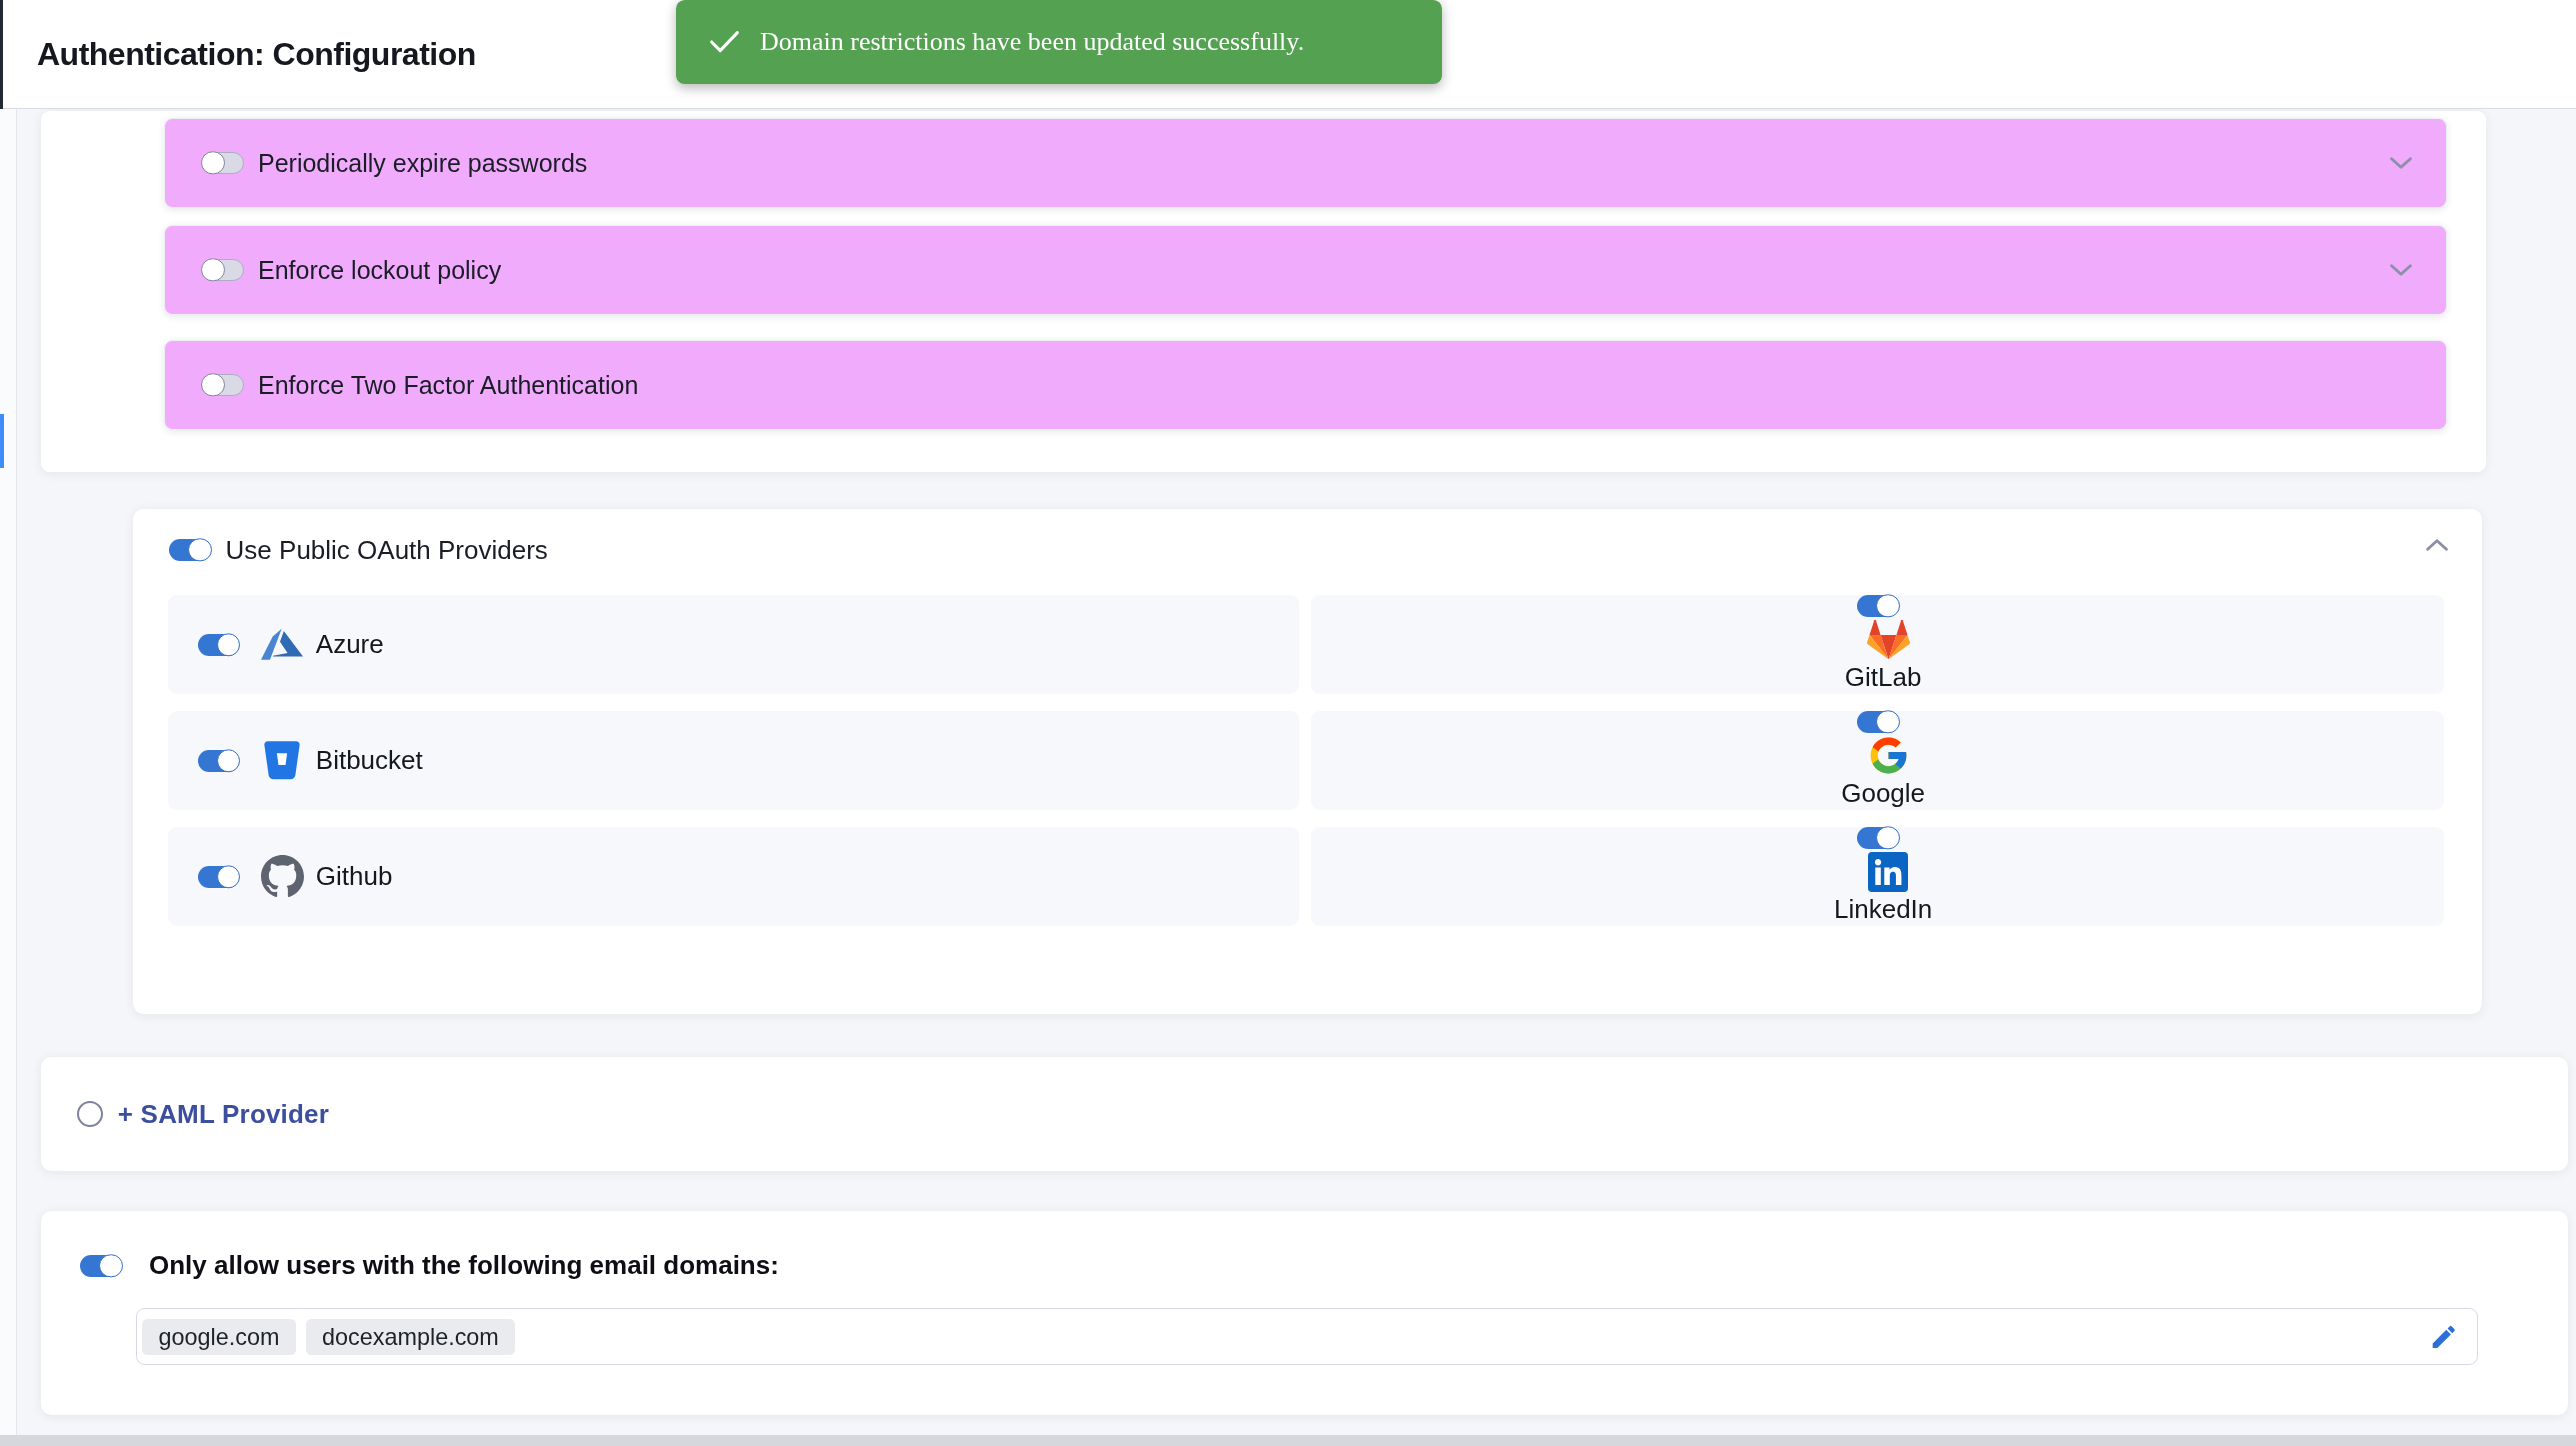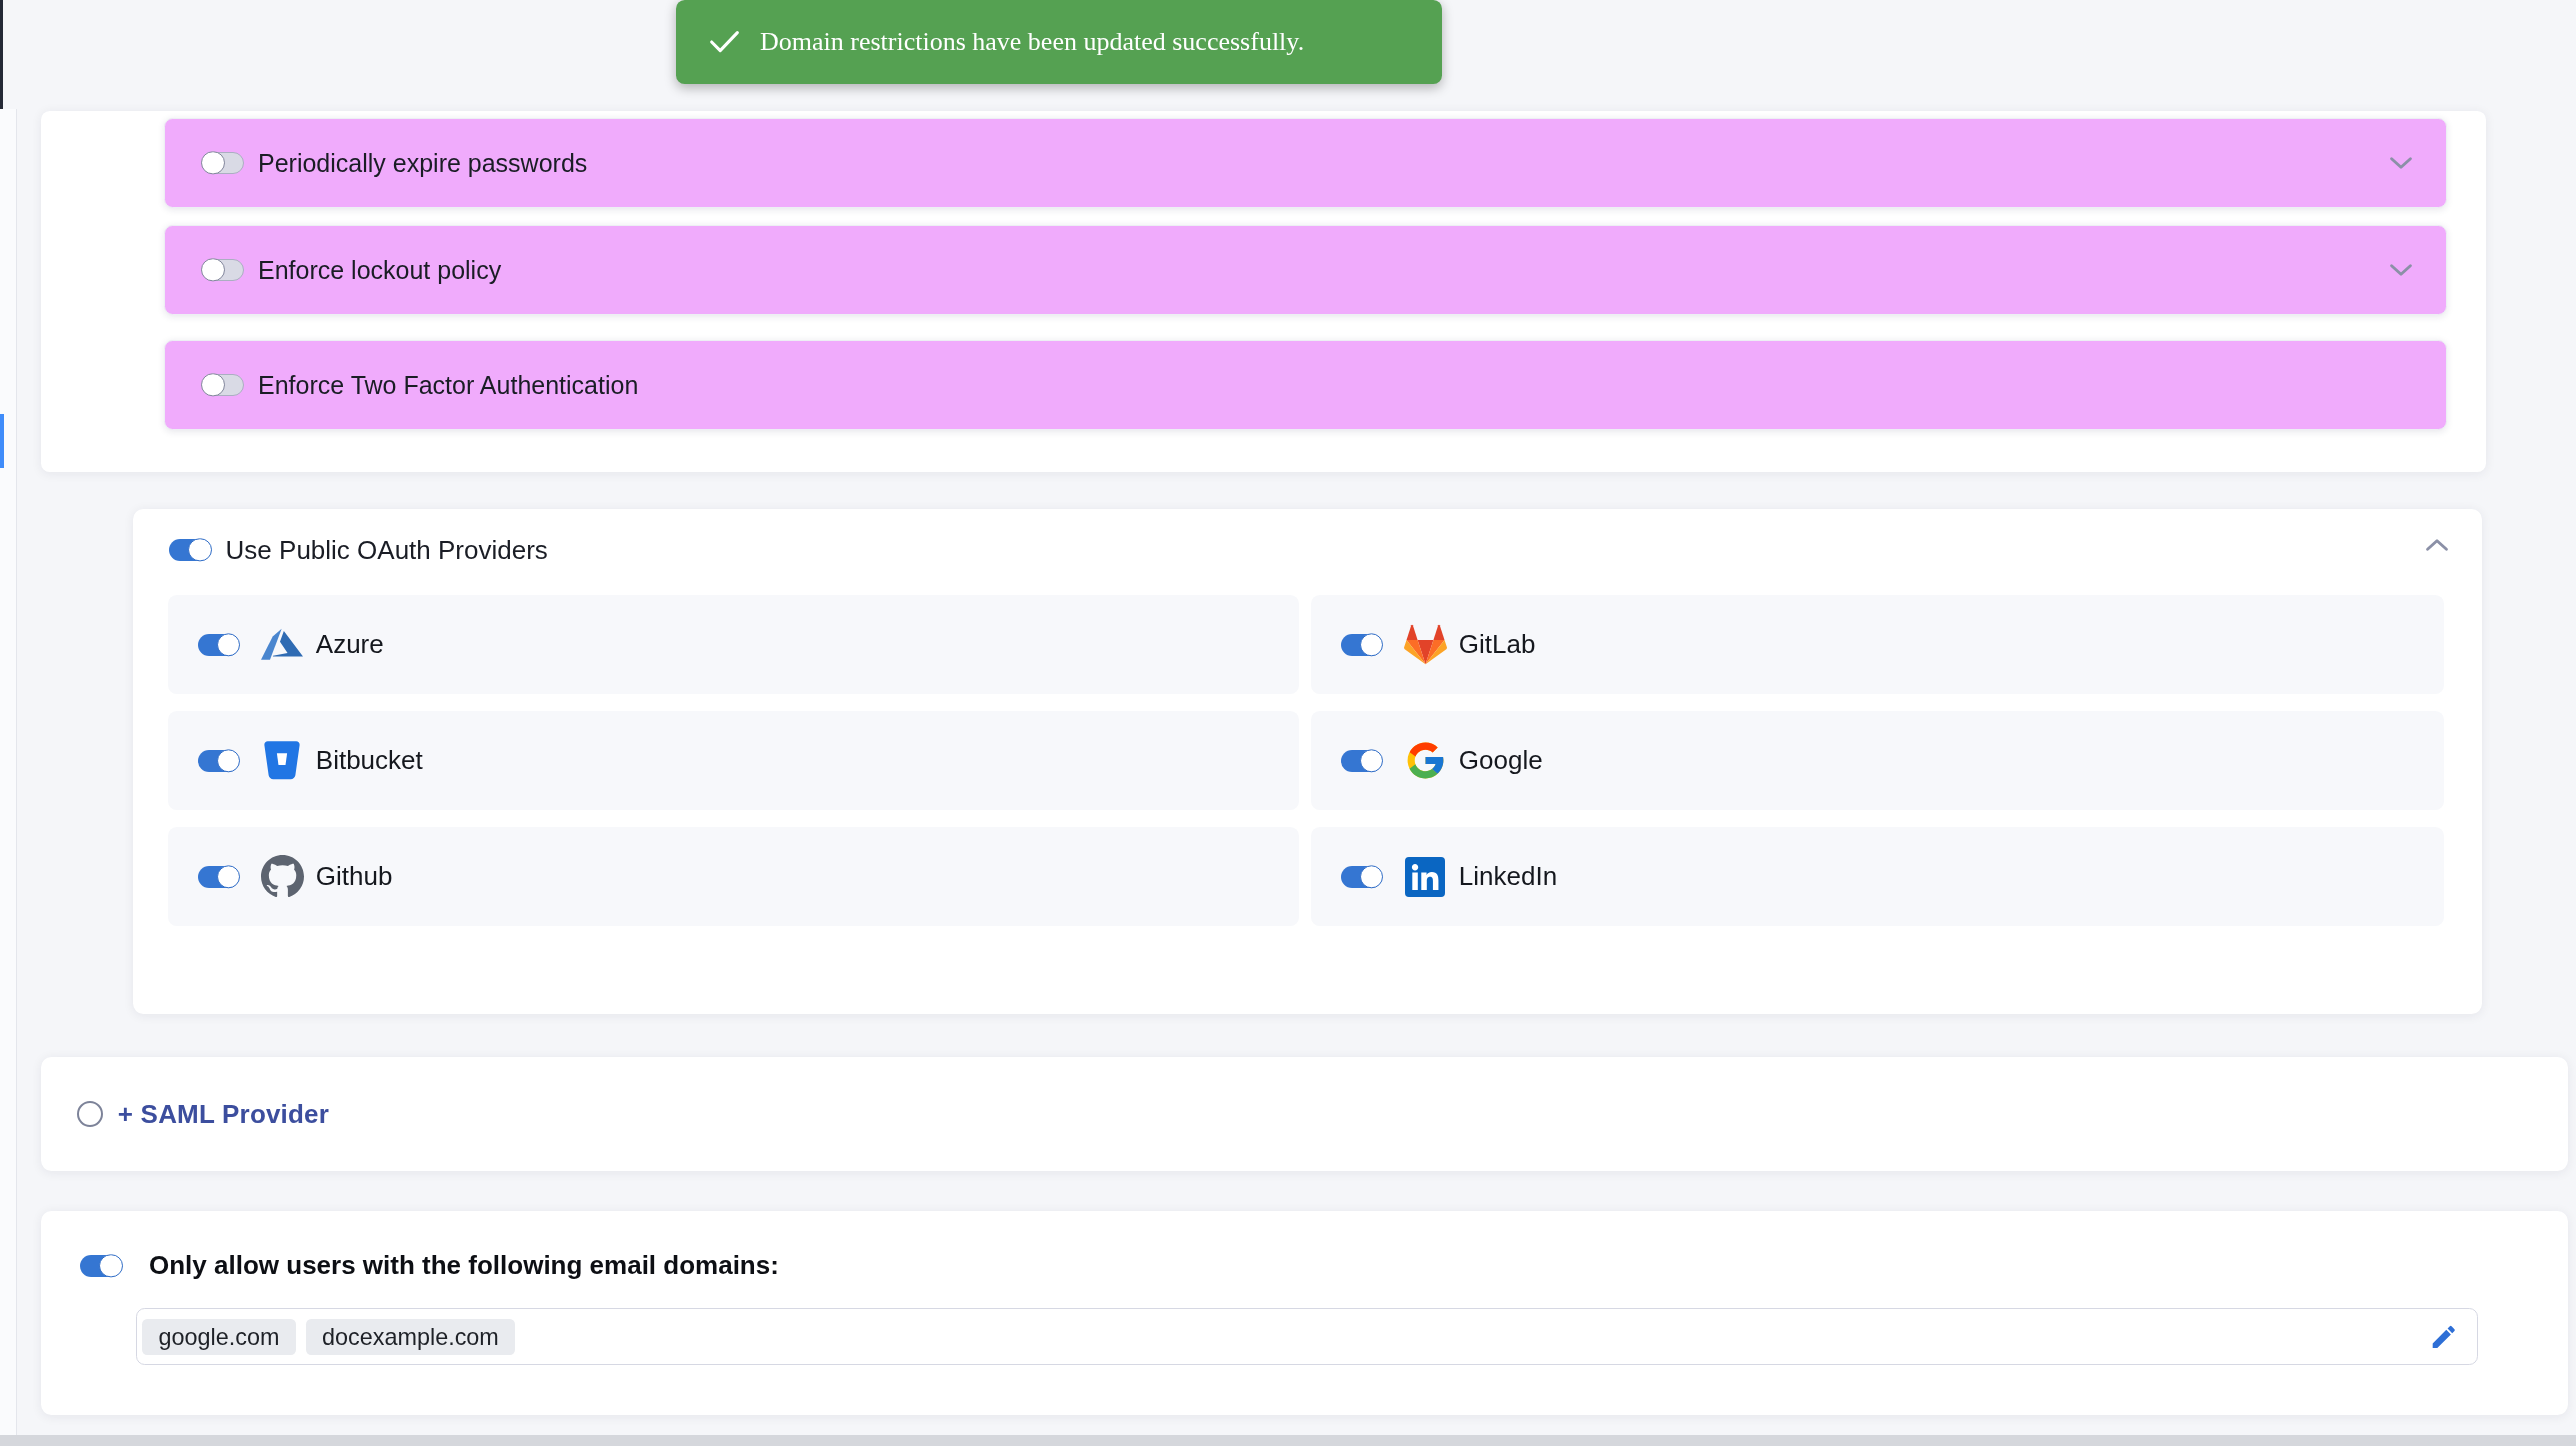--- a/index.html
+++ b/index.html
@@ -48,21 +48,21 @@
   .oauth-header { position:absolute; left:169px; top:531px; height:38px; display:flex; align-items:center; z-index:3; }
   .oauth-header .oauth-label { margin-left:15.6px; font-size:26px; color:#1a1d25; }
   .oauth-collapse { position:absolute; right:127px; top:538px; display:flex; z-index:3; }
   .provider-card { position:absolute; height:99px; background:#f7f8fb; border-radius:8.7px;
     display:flex; align-items:center; z-index:3; }
   .provider-card .p-pad { width:29.5px; flex:0 0 auto; }
   .provider-card .p-icon { margin-left:21px; width:45px; height:45px; display:flex;
     align-items:center; justify-content:center; flex:0 0 auto; }
   .provider-card .p-name { margin-left:11.3px; font-size:26px; color:#15181e; }
   .col-l { left:168px; width:1131px; }
-  .col-r { left:1311px; width:1133px; }
+  .col-r { left:1311px; width:1133px;flex-direction:column; }
   .prow-1 { top:595px; } .prow-2 { top:711px; } .prow-3 { top:827px; }
   
   .saml-card { left:41px; top:1057px; width:2527px; height:114px;
     display:flex; align-items:center; }
   .saml-pad { width:36px; flex:0 0 auto; }
   .radio { width:26px; height:26px; border-radius:50%; border:2.6px solid #7d8399;
     background:#fff; box-sizing:border-box; flex:0 0 auto; }
   .saml-link { margin-left:14.8px; font-size:26px; font-weight:700; color:#3c4e9e; letter-spacing:0.2px;text-align:right; }
   
   .email-card { left:41px; top:1211px; width:2527px; height:204px; }
@@ -76,20 +76,23 @@
   .edit-btn { position:absolute; right:19px; top:50%; transform:translateY(-50%); display:flex; cursor:pointer; }
   
   .bottom-bar { position:absolute; left:0; bottom:0; width:100%; height:11.3px; background:#d5d7dc; z-index:8; }
   svg { display:block; }
 </style>
 </head>
 <body>
 
 <div class="screen">
 
+  <div class="app-header">
+    <div class="page-title">Authentication: Configuration</div>
+  </div>
   <div class="header-edge"></div>
 
   <div class="left-rail"></div>
   <div class="rail-indicator"></div>
 
   <div class="panel panel-a"></div>
 
   <div class="setting-row" style="top:118px;">
     <div class="row-pad"></div>
     <div class="tg off">

